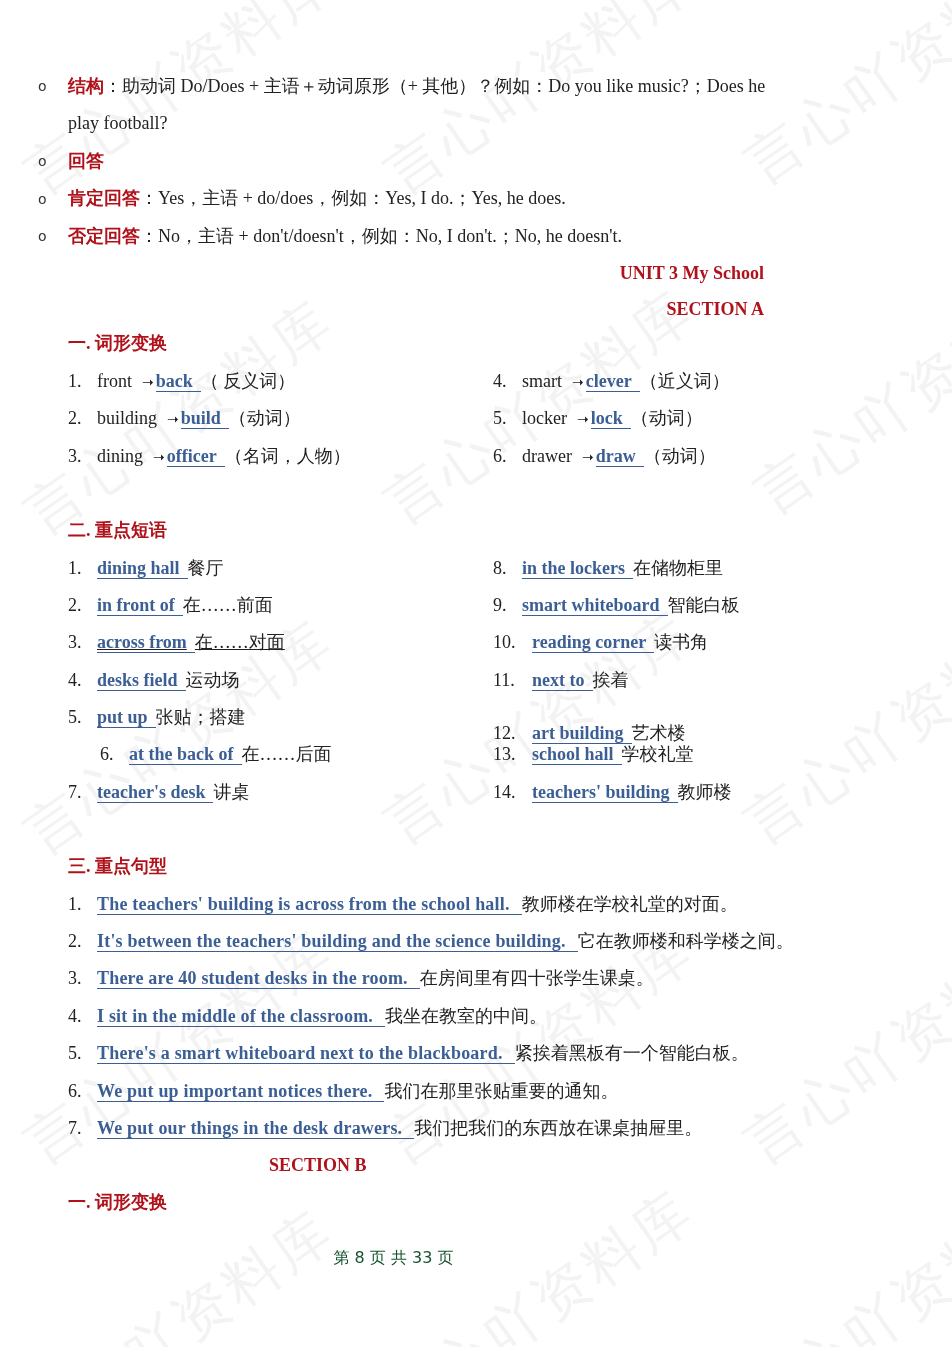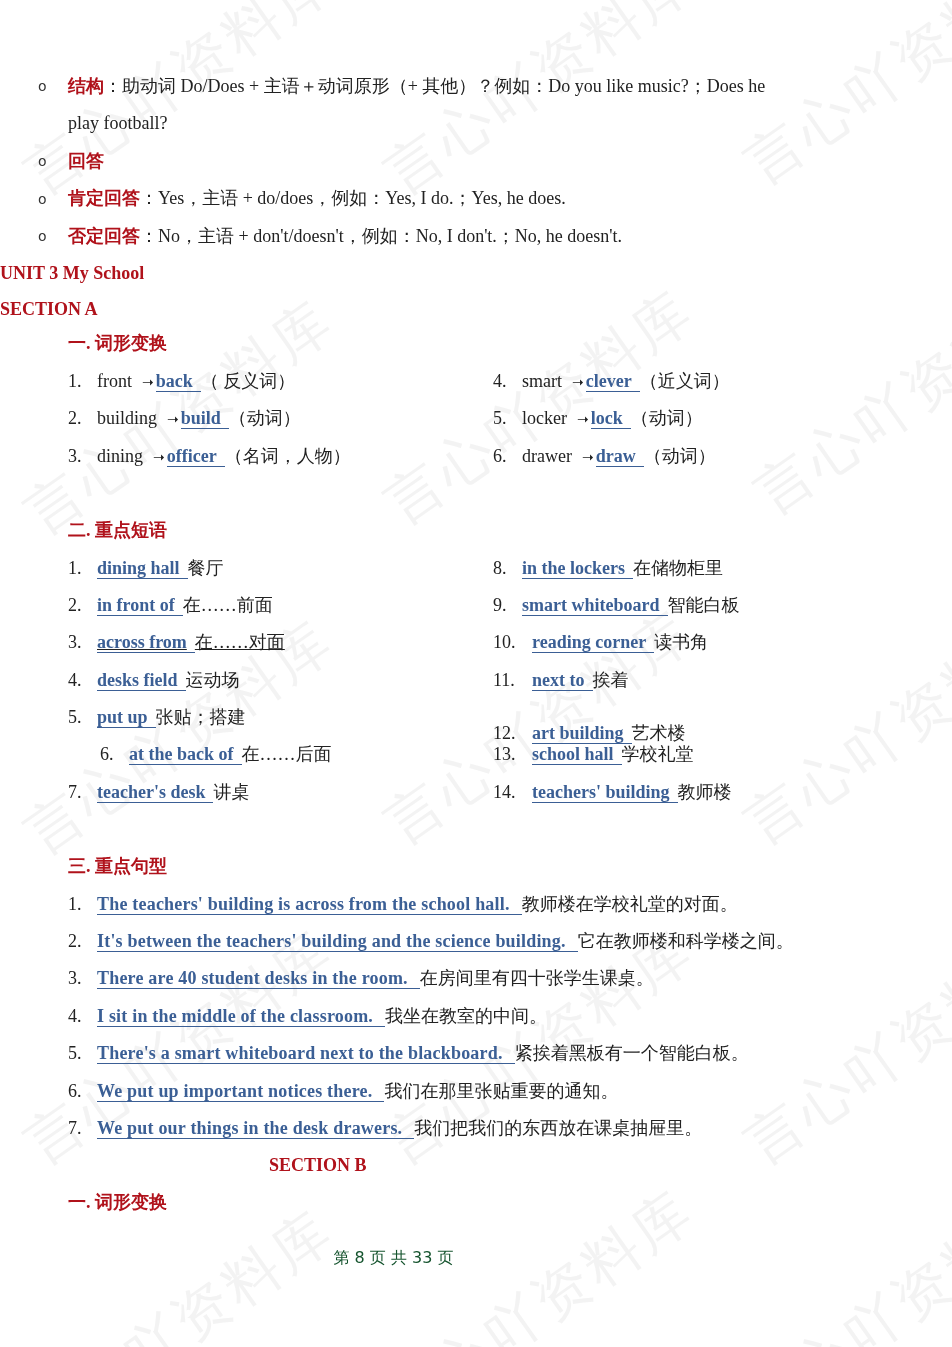--- a/index.html
+++ b/index.html
@@ -9,21 +9,21 @@
   }
   .wm {
     position:absolute; color:rgba(200,200,200,0.22); font-size:56px; font-family:"DejaVu Sans", sans-serif;
     transform:rotate(-35deg); white-space:nowrap; pointer-events:none; letter-spacing:4px;
   }
   .line { position:absolute; white-space:nowrap; line-height:24px; }
   .bullet { position:absolute; left:38px; font-size:14px; color:#333; font-family:"DejaVu Sans", sans-serif; }
   .red { color:#b0121b; font-weight:bold;text-align:center; }
   .ans { color:#3b5f95; font-weight:bold; border-bottom:1.5px solid #3b5f95; padding-right:8px; }
   .ans-s { color:#3b5f95; font-weight:bold; border-bottom:1.5px solid #3b5f95; padding-right:12px; letter-spacing:0.2px; }
-  .center { position:absolute; left:0; width:764px; text-align:left; }
+  .center { position:absolute; left:0; width:764px; text-align:right; }
   .num { display:inline-block; width:29px; }
   .num2 { display:inline-block; width:39px; }
   .arrow { font-family:"DejaVu Sans", sans-serif; font-size:14px; margin:0 2px 0 10px; }
   .footer { position:absolute; top:1248px; left:0; width:787px; text-align:center; font-size:16px; font-family:"DejaVu Sans", sans-serif; color:#14532d; }
 </style>
 </head>
 <body>
 
 <div class="wm" style="left:0px;top:40px;">言心吖资料库</div>
 <div class="wm" style="left:360px;top:40px;">言心吖资料库</div>

